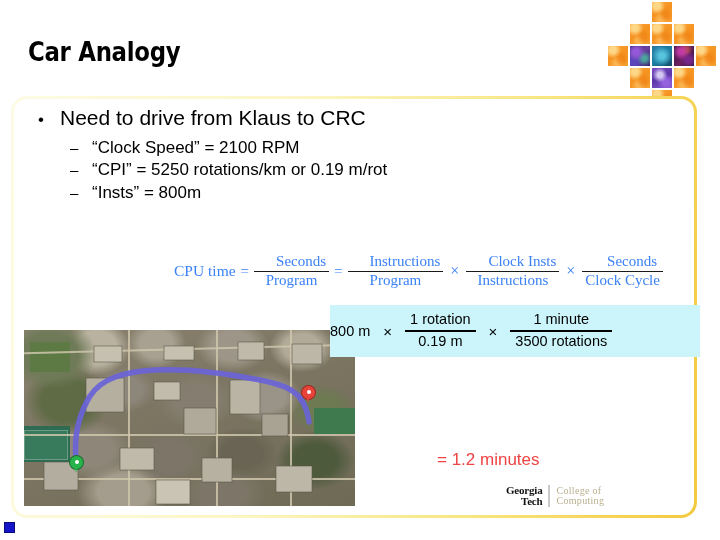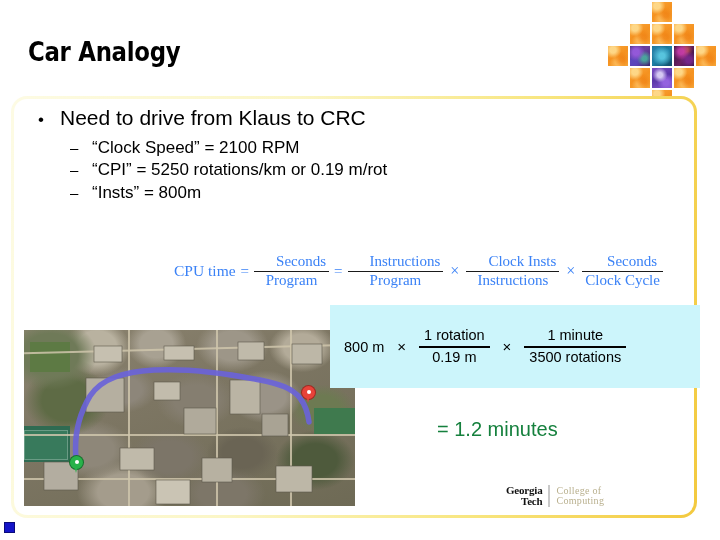--- a/index.html
+++ b/index.html
@@ -247,25 +247,24 @@
     border-radius: 50%;
     background: #ffffff;
   }
 
   
   .unit-box {
     position: absolute;
     left: 330px;
     top: 305px;
     width: 370px;
-    height: 83px;
+    height: 52px;
     background: #ccf5fb;
     display: flex;
     align-items: center;
-    padding-left: 14px;
     box-sizing: border-box;
   }
   .unit-row {
     display: flex;
     align-items: center;
     font-size: 14.5px;
     color: #000000;
     white-space: nowrap;
   }
   .unit-row .qty { font-size: 14.5px; }
@@ -281,23 +280,23 @@
     line-height: 1.22;
   }
   .ufrac .num { padding: 0 5px 1px 5px; }
   .ufrac .den { padding: 1px 5px 0 5px; }
   .ufrac .bar { width: 100%; height: 2px; background: #000; }
 
   
   .result {
     position: absolute;
     left: 437px;
-    top: 418px;
-    font-size: 20px;
-    color: #15803d;
+    top: 450px;
+    font-size: 17px;
+    color: #ef4444;
     white-space: nowrap;
   }
 
   
   .gt-logo {
     position: absolute;
     left: 506px;
     top: 483px;
     display: flex;
     align-items: center;

